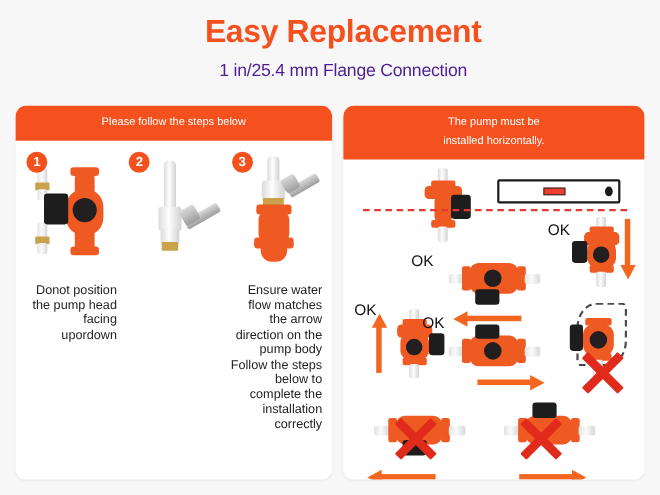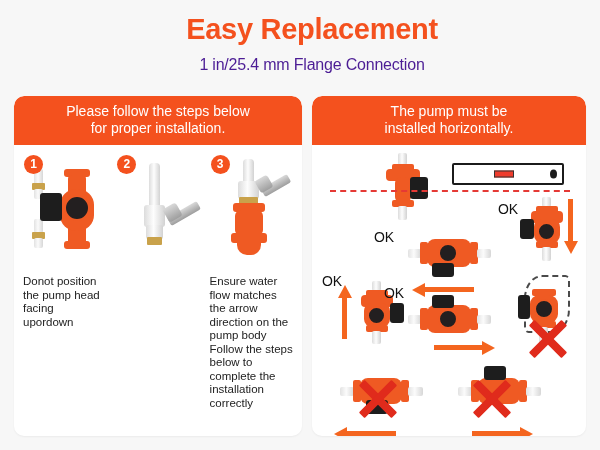--- a/index.html
+++ b/index.html
@@ -45,21 +45,21 @@
     overflow: hidden;
     box-shadow: 0 1px 2px rgba(0,0,0,0.05);
   }
   .panel.left  { width: 290px; }
   .panel.right { width: 276px; }
 
   .panel-head {
     background: #f4511e;
     color: #ffffff;
     text-align: center;
-    font-size: 14px;
+    font-size: 10px;
     line-height: 17px;
     padding: 7px 6px 8px;
     border-radius: 10px 10px 0 0;
   }
   .panel-body { position: relative; width: 100%; height: 100%; }
 
   
   .steps { display: flex; padding: 8px 4px 0; }
   .step { width: 33.33%; position: relative; }
 
@@ -71,21 +71,21 @@
     background: #f4511e;
     color: #fff;
     font-size: 12px;
     font-weight: bold;
     line-height: 19px;
     text-align: center;
     z-index: 5;
   }
   .step-art { height: 118px; position: relative; }
   .step-cap {
-    text-align: left;
+    text-align: right;
     font-size: 11.5px;
     line-height: 13.5px;
     color: #222;
     padding: 4px 5px 0;
   }
 
   
   .pump { position: absolute; }
   .body-h, .body-v {
     position: absolute;
@@ -186,21 +186,20 @@
 <div class="page">
 
   <div class="title">Easy Replacement</div>
   <div class="subtitle">1 in/25.4 mm Flange Connection</div>
 
   <div class="panels">
 
     <div class="panel left">
       <div class="panel-head">
         <div>Please follow the steps below</div>
-        <div>for proper installation.</div>
       </div>
 
       <div class="steps">
 
         <div class="step">
           <div class="badge">1</div>
           <div class="step-art">
 
             <div class="pipe" style="left:16px;top:16px;width:9px;height:16px;"></div>
             <div class="nut" style="left:14px;top:30px;width:13px;height:7px;"></div>

